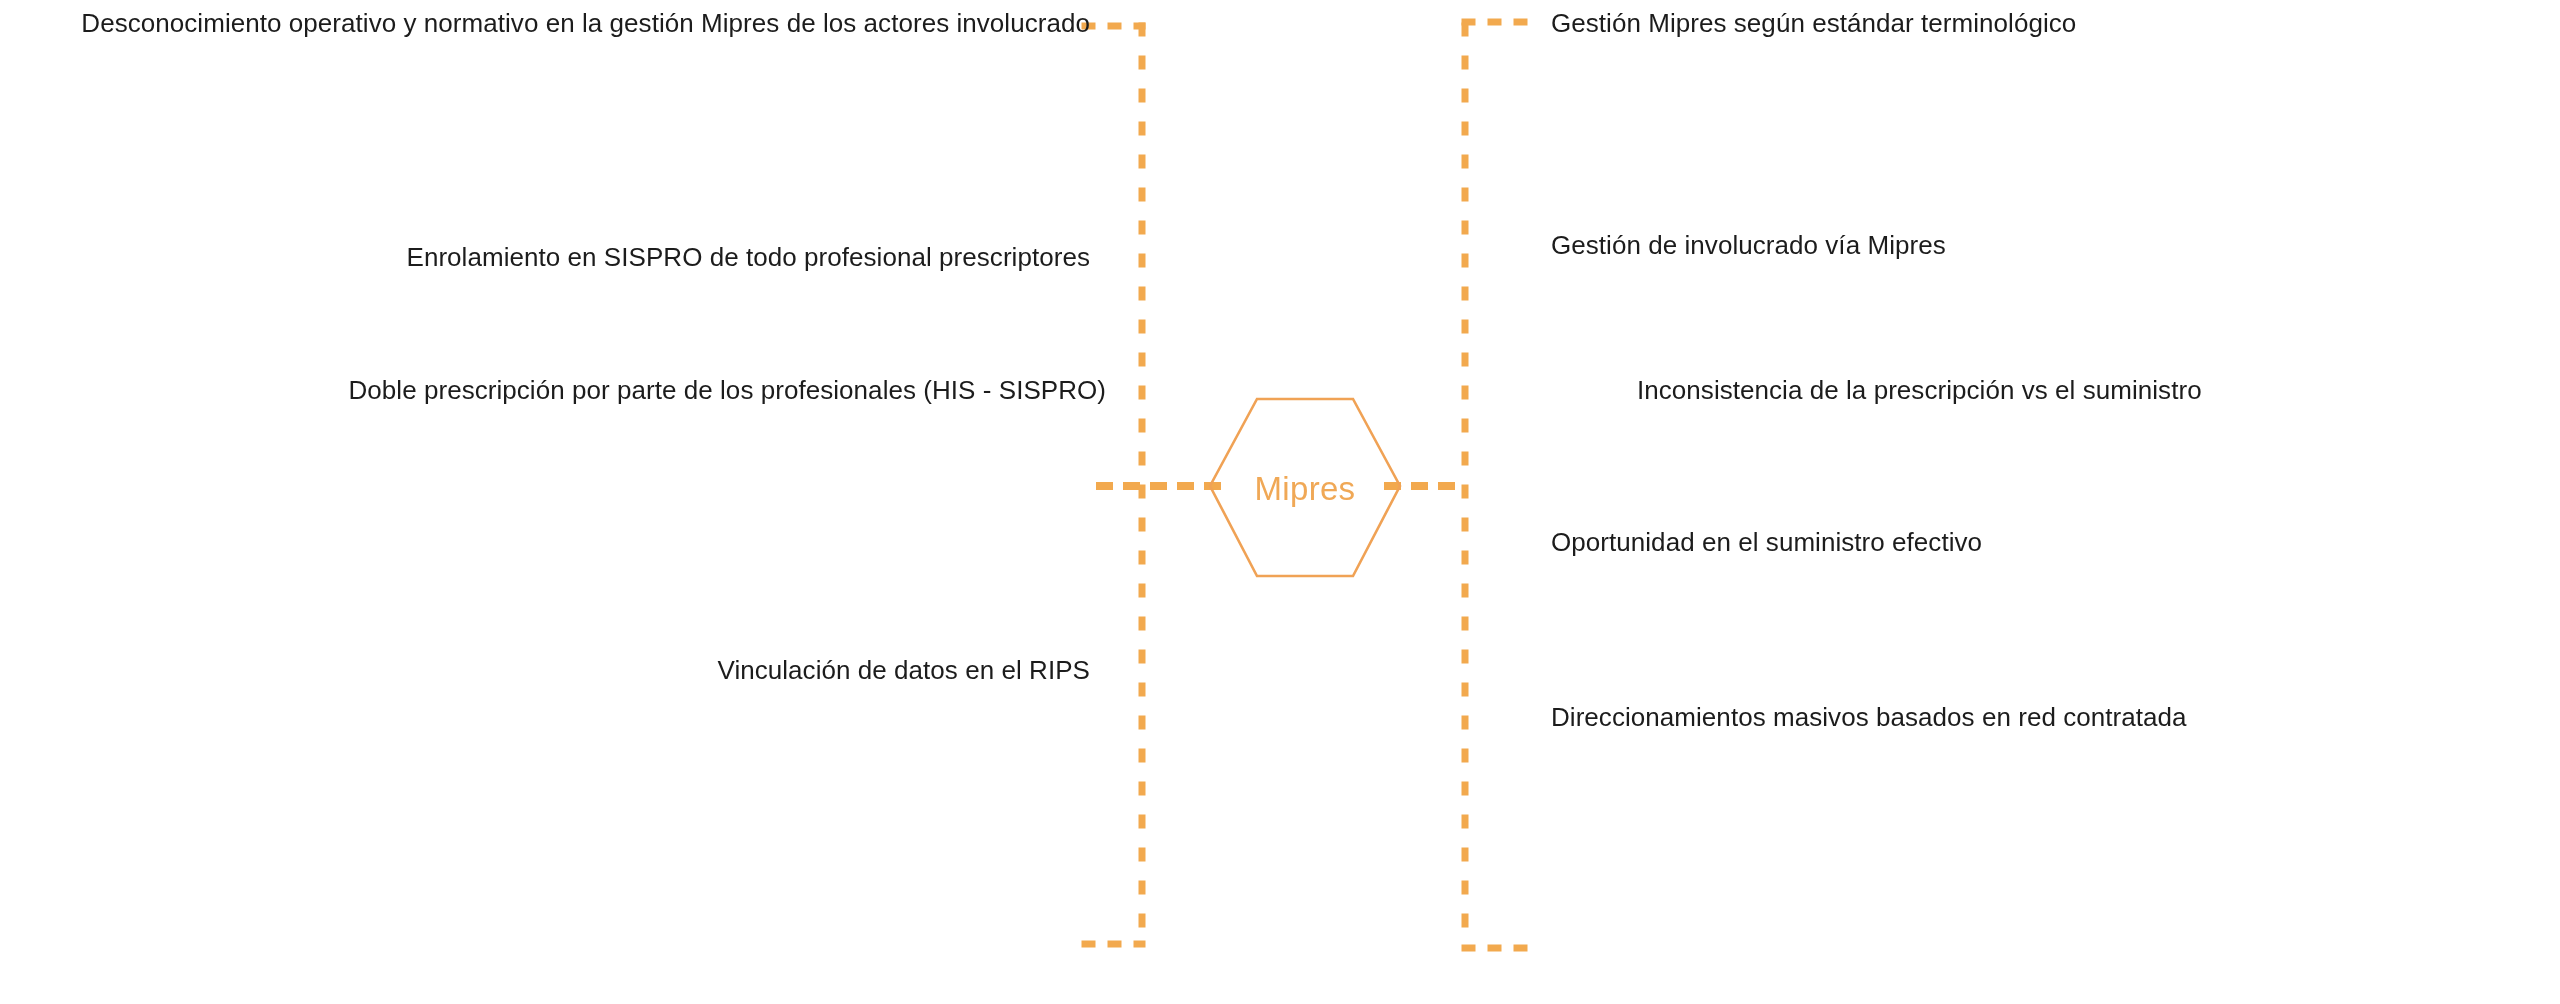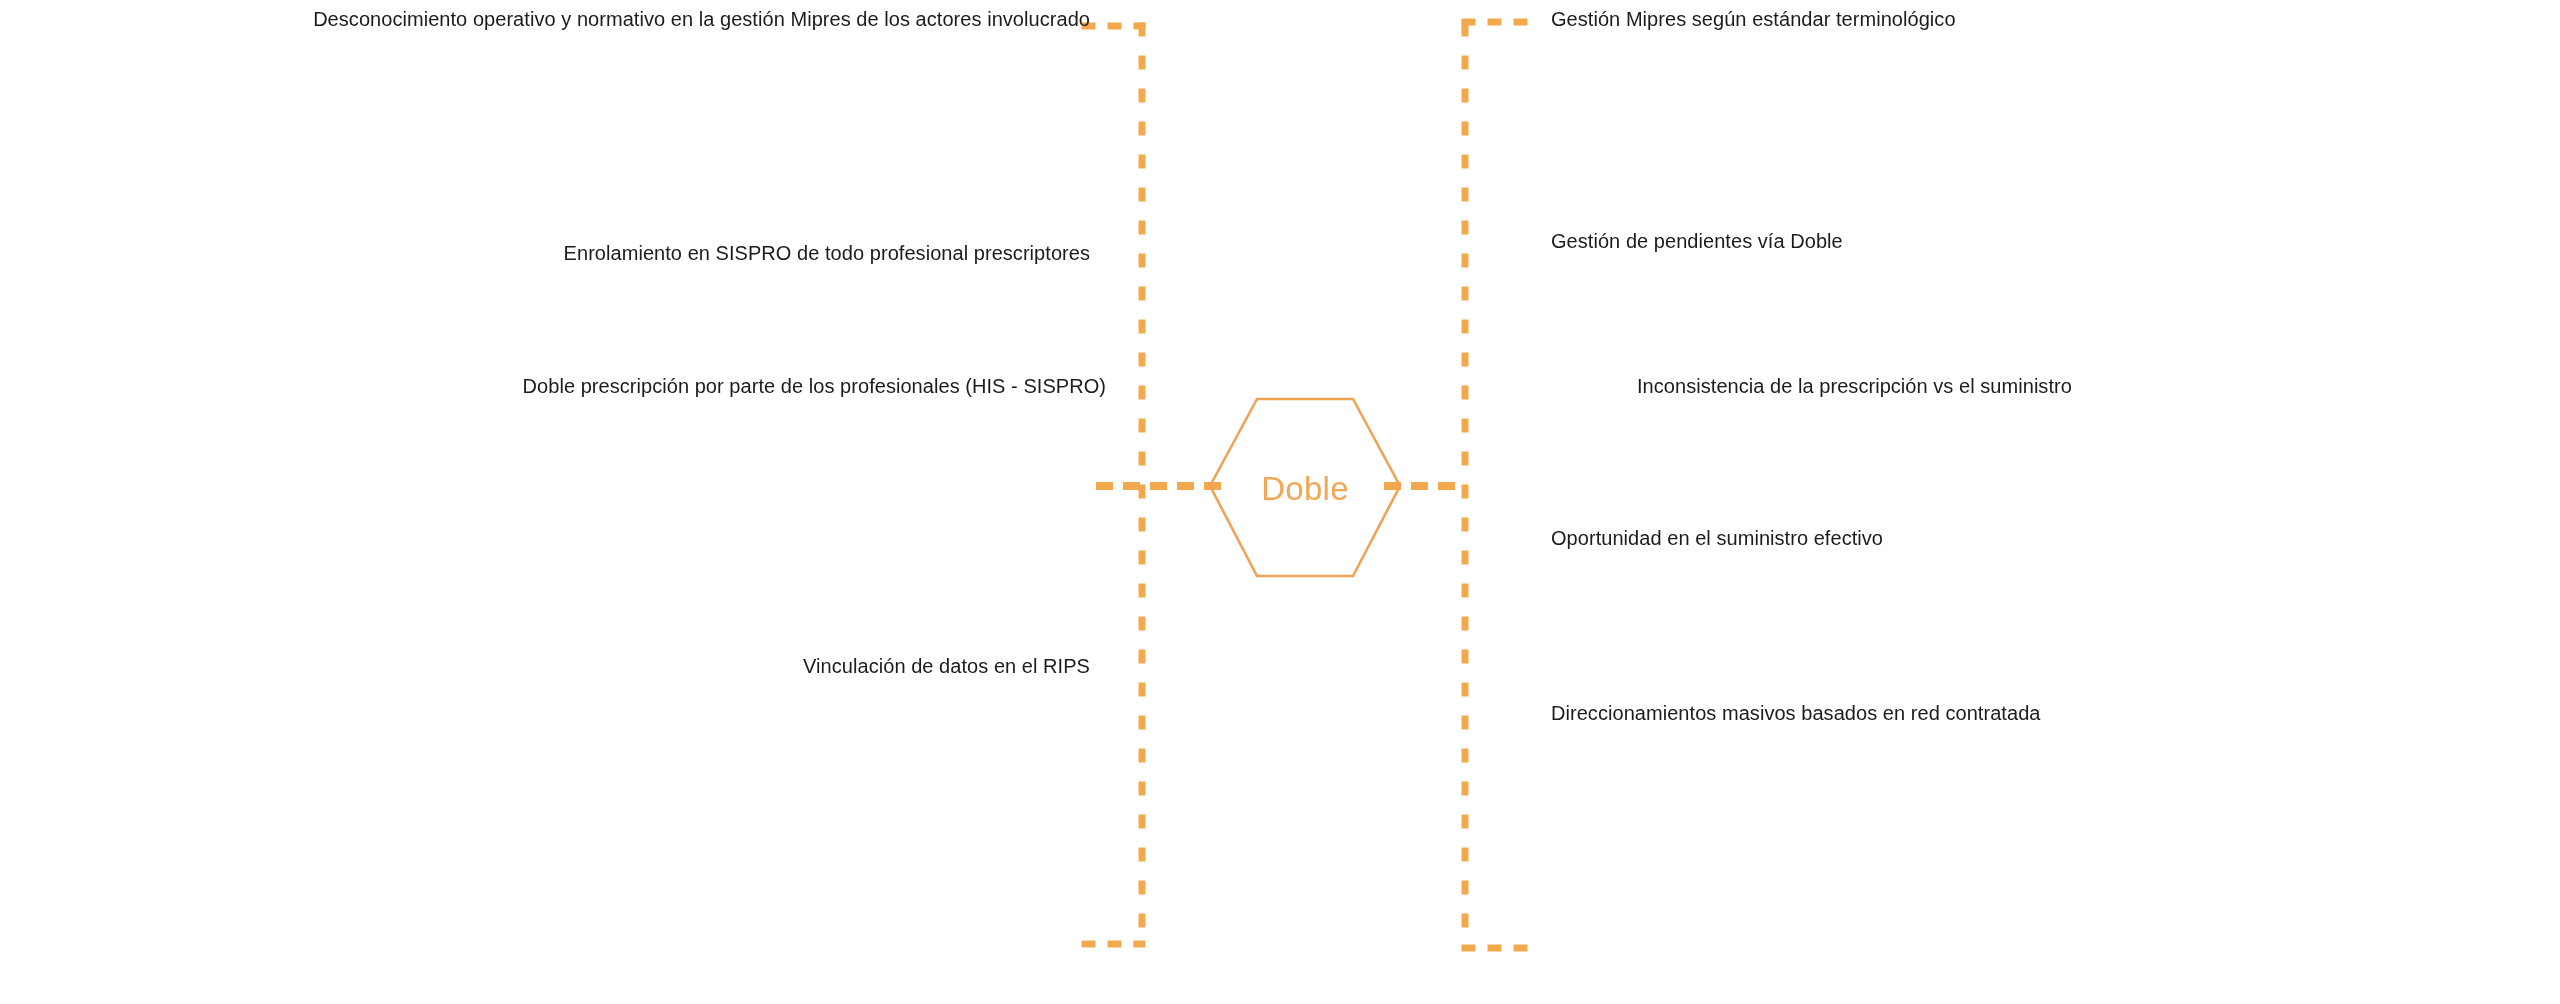--- a/index.html
+++ b/index.html
@@ -55,21 +55,21 @@
     justify-content: center;
     font-size: 33px;
     font-weight: 400;
     letter-spacing: 0.3px;
     color: #f0a856;
   }
 
   
   .leaf {
     position: absolute;
-    font-size: 20px;
+    font-size: 26px;
     line-height: 1.33;
     font-weight: 400;
     color: #1c1c1c;
     letter-spacing: 0.05px;
   }
   .leaf-left {
     text-align: right;
   }
   .leaf-right {
     text-align: left;
@@ -106,27 +106,27 @@
 
     <line x1="1465" y1="22" x2="1527" y2="22" stroke="#f2a94e" stroke-width="7" stroke-dasharray="7 19" stroke-linecap="square"></line>
     <line x1="1388" y1="486" x2="1468" y2="486" stroke="#f2a94e" stroke-width="8" stroke-dasharray="9 18" stroke-linecap="square"></line>
     <line x1="1465" y1="948" x2="1527" y2="948" stroke="#f2a94e" stroke-width="7" stroke-dasharray="7 19" stroke-linecap="square"></line>
   </svg>
 
   <div class="hub">
     <svg class="hub-svg" width="210" height="205" viewBox="0 0 210 205" xmlns="http://www.w3.org/2000/svg">
       <polygon points="57,13 153,13 200,100 153,190 57,190 10,100" fill="none" stroke="#f0a255" stroke-width="2.6" stroke-linejoin="miter"></polygon>
     </svg>
-    <div class="hub-label">Doble</div>
+    <div class="hub-label">Mipres</div>
   </div>
 
   <div class="leaf leaf-left L0">Desconocimiento operativo y normativo en la gestión Mipres de los actores involucrado</div>
   <div class="leaf leaf-left L1">Enrolamiento en SISPRO de todo profesional prescriptores</div>
   <div class="leaf leaf-left L2">Doble prescripción por parte de los profesionales (HIS - SISPRO)</div>
   <div class="leaf leaf-left L4">Vinculación de datos en el RIPS</div>
 
   <div class="leaf leaf-right R0">Gestión Mipres según estándar terminológico</div>
-  <div class="leaf leaf-right R1">Gestión de pendientes vía Doble</div>
+  <div class="leaf leaf-right R1">Gestión de involucrado vía Mipres</div>
   <div class="leaf leaf-right R2">Inconsistencia de la prescripción vs el suministro</div>
   <div class="leaf leaf-right R3">Oportunidad en el suministro efectivo</div>
   <div class="leaf leaf-right R4">Direccionamientos masivos basados en red contratada</div>
 
 </div>
 
 </body></html>

